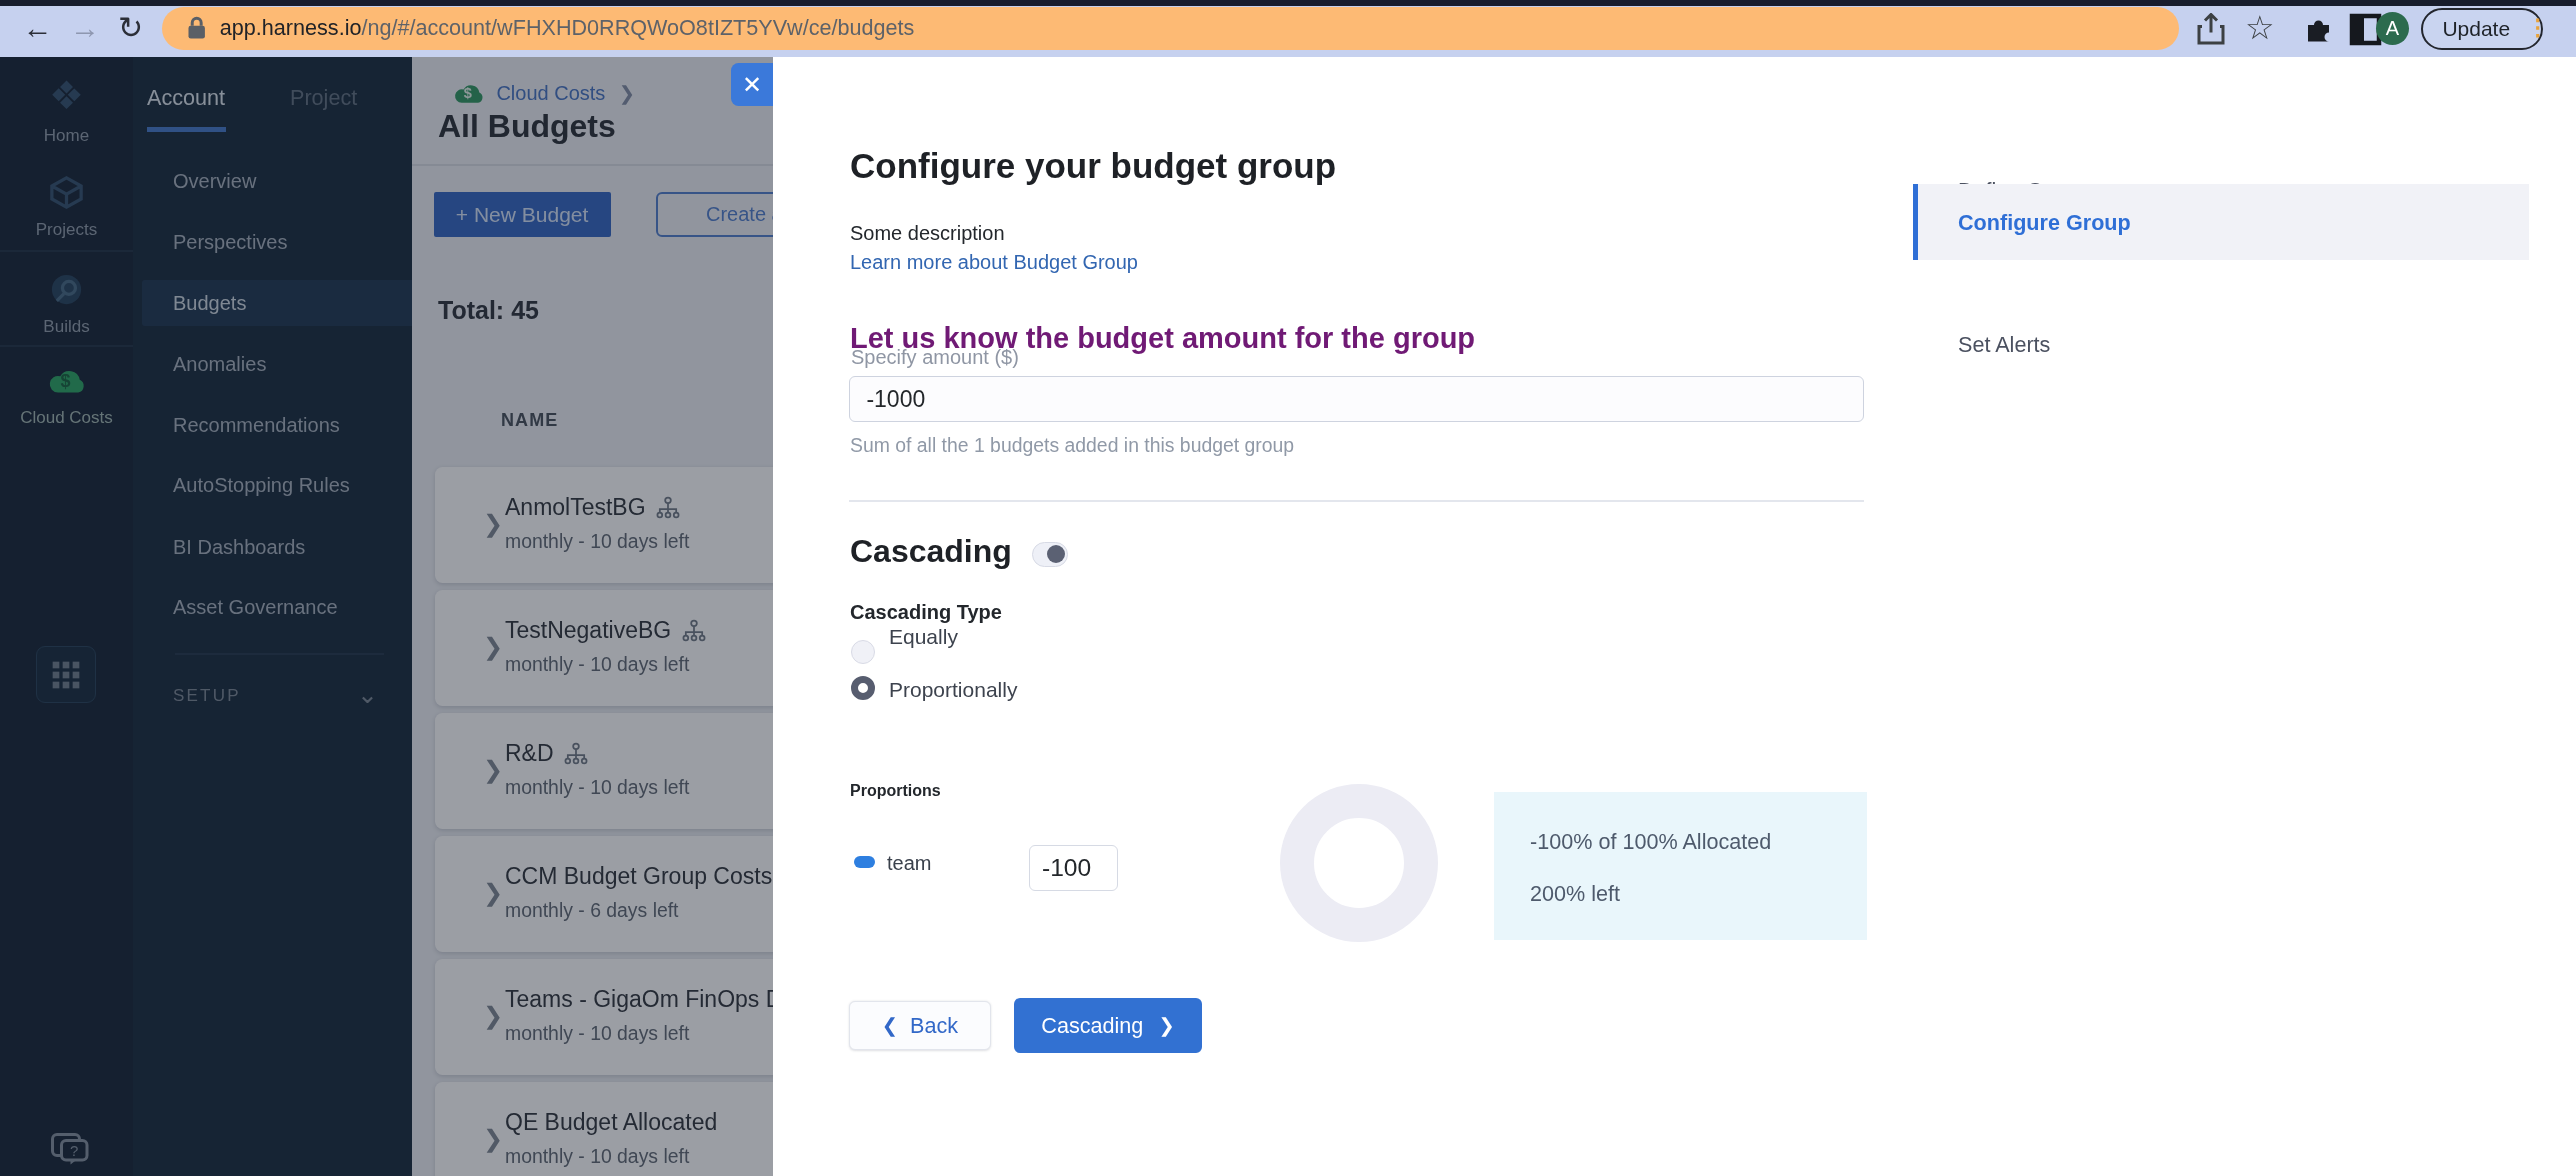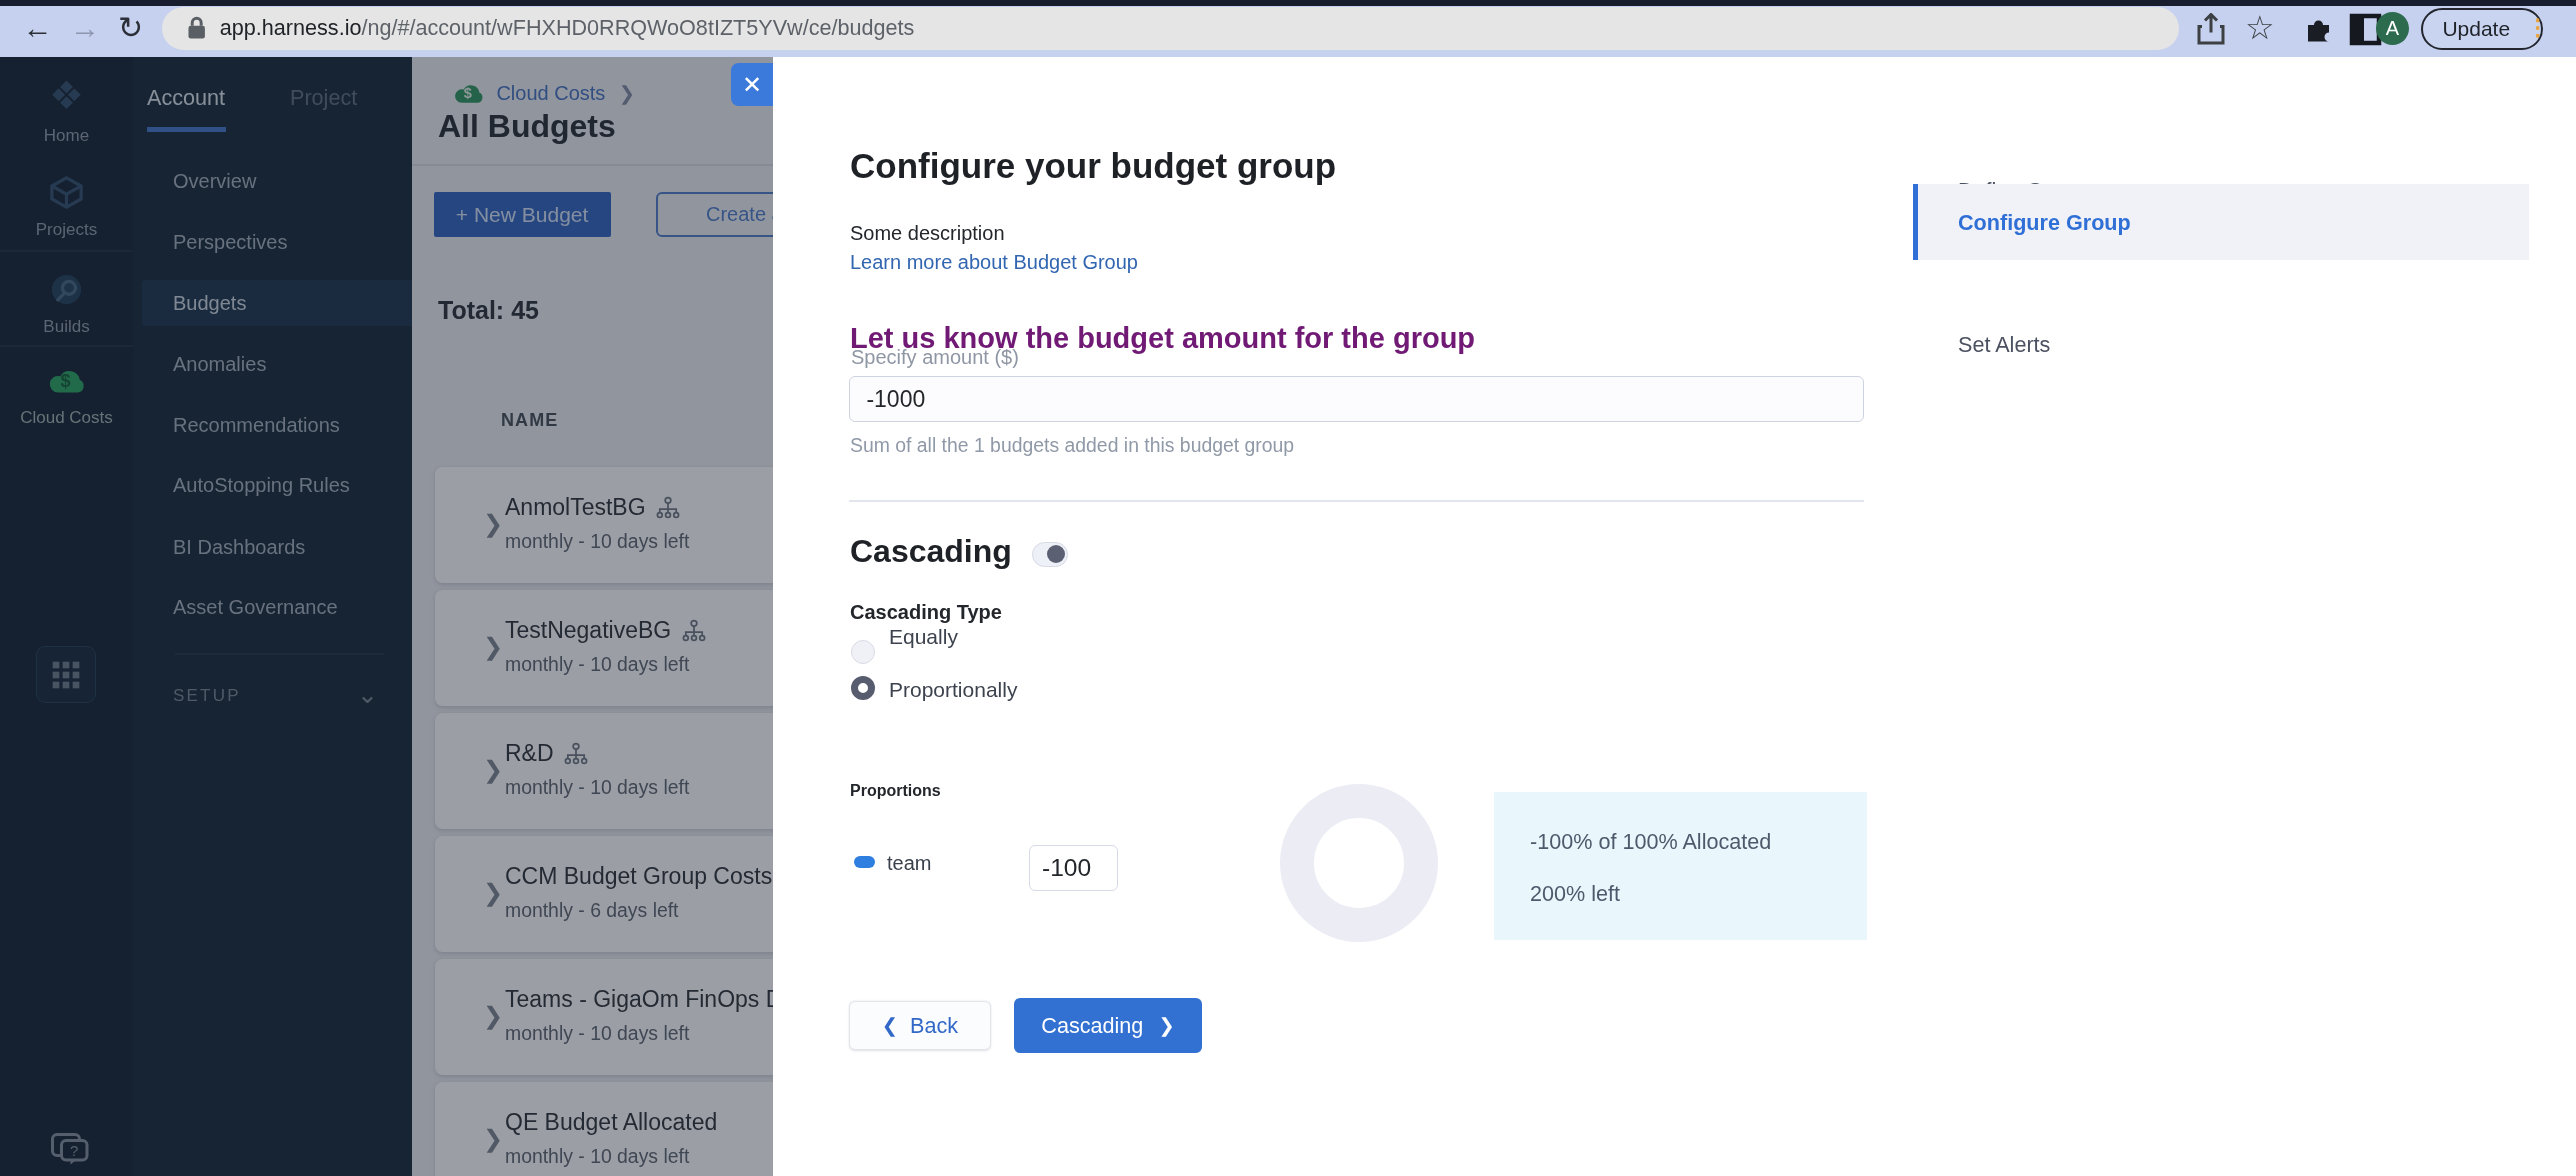--- a/index.html
+++ b/index.html
@@ -4,21 +4,21 @@
 <style>
   html,body{margin:0;padding:0;background:#000;}
   *{box-sizing:border-box;font-family:"Liberation Sans", sans-serif;}
   #screen{position:relative;width:2576px;height:1176px;overflow:hidden;background:#edeff4;}
 
   
   #chrome{position:absolute;left:0;top:0;width:2576px;height:57px;background:#c6d1ef;z-index:30;}
   #chrome .topstrip{position:absolute;left:0;top:0;width:100%;height:6px;background:#181d2d;}
   .nav-glyph{position:absolute;top:10.4px;font-size:30px;color:#2c2f38;line-height:36px;}
   #fwd{color:#8e97b0;}
-  #urlbar{position:absolute;left:162px;top:6.7px;width:2017px;height:43px;background:#e5e5e5;border-radius:21.6px;display:flex;align-items:center;}
+  #urlbar{position:absolute;left:162px;top:6.7px;width:2017px;height:43px;background:#fdba74;border-radius:21.6px;display:flex;align-items:center;}
   #urlbar .lock{margin-left:25px;}
   #urlbar .host{font-size:21.6px;color:#202328;margin-left:13.4px;white-space:nowrap;}
   #urlbar .path{font-size:21.6px;color:#5d6269;white-space:nowrap;}
   .chrome-ic{position:absolute;top:13.4px;}
   #avatar{position:absolute;left:2376px;top:12px;width:33px;height:33px;border-radius:50%;background:#2c6b4e;color:#fff;font-size:20px;display:flex;align-items:center;justify-content:center;}
   #update-btn{position:absolute;left:2421px;top:7.5px;width:122px;height:42px;border-radius:21px;background:#c9d4f0;border:2.2px solid #23262e;display:flex;align-items:center;}
   #update-btn .lbl{font-size:21px;color:#1f2329;margin-left:19.4px;}
   #update-btn .dots{margin-left:16.4px;color:#e8a33d;font-size:22.4px;font-weight:bold;letter-spacing:0;line-height:10.4px;}
 
   

